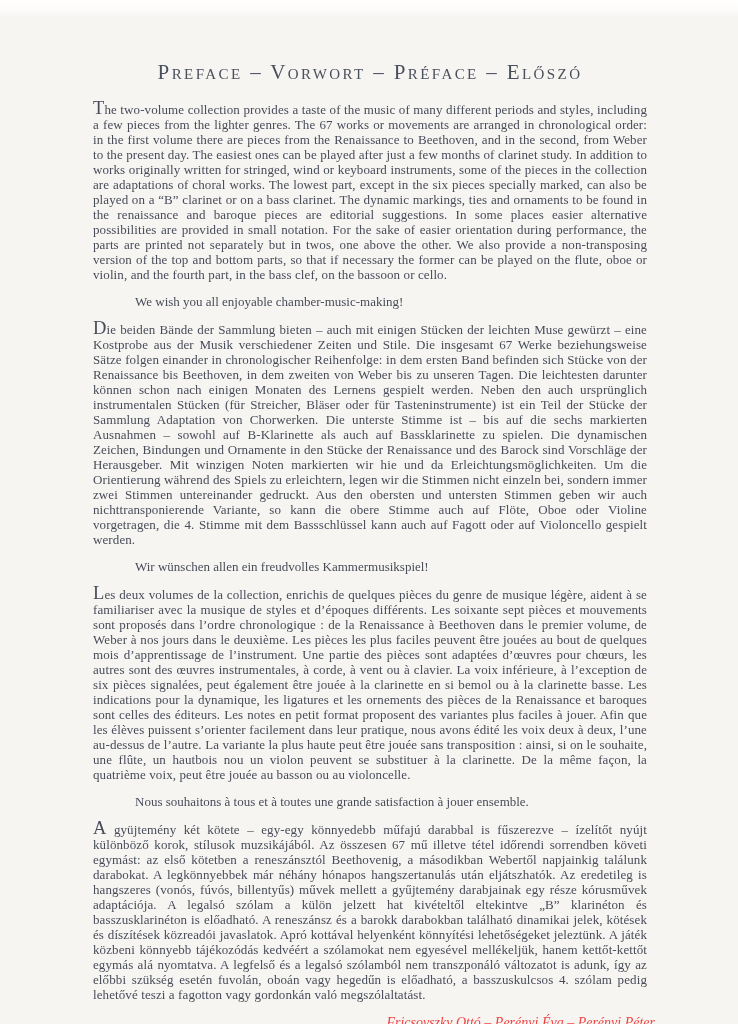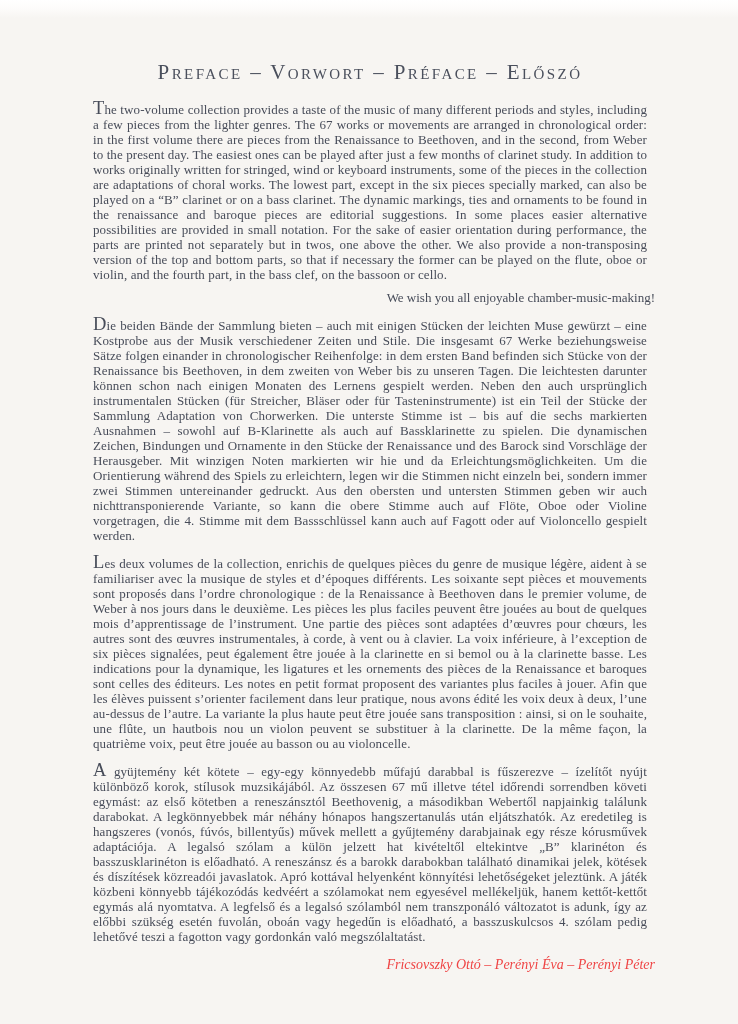--- a/index.html
+++ b/index.html
@@ -38,25 +38,24 @@
     font-size: 13px;
     line-height: 15px;
     text-align: justify;
     letter-spacing: 0.1px;
   }
   .body-text::first-letter {
     font-size: 18.5px;
     line-height: 0.8;
   }
   .closing-line {
-    margin: 0;
+    margin: 12px;
     font-size: 13px;
     line-height: 15px;
     text-indent: 38px;
-    text-align: right;
   }
   .signature-line {
     margin: 4px 0 0 0;
     font-size: 14px;
     line-height: 17px;
     font-style: italic;
     text-align: right;
     color: #ef4444;
   }
 </style>
@@ -67,24 +66,26 @@
 
   <h1 class="page-title">Preface – Vorwort – Préface – Előszó</h1>
 
   <div class="section">
     <p class="body-text">The two-volume collection provides a taste of the music of many different periods and styles, including a few pieces from the lighter genres. The 67 works or movements are arranged in chronological order: in the first volume there are pieces from the Renaissance to Beethoven, and in the second, from Weber to the present day. The easiest ones can be played after just a few months of clarinet study. In addition to works originally written for stringed, wind or keyboard instruments, some of the pieces in the collection are adaptations of choral works. The lowest part, except in the six pieces specially marked, can also be played on a “B” clarinet or on a bass clarinet. The dynamic markings, ties and ornaments to be found in the renaissance and baroque pieces are editorial suggestions. In some places easier alternative possibilities are provided in small notation. For the sake of easier orientation during performance, the parts are printed not separately but in twos, one above the other. We also provide a non-transposing version of the top and bottom parts, so that if necessary the former can be played on the flute, oboe or violin, and the fourth part, in the bass clef, on the bassoon or cello.</p>
     <p class="closing-line">We wish you all enjoyable chamber-music-making!</p>
   </div>
 
   <div class="section">
     <p class="body-text">Die beiden Bände der Sammlung bieten – auch mit einigen Stücken der leichten Muse gewürzt – eine Kostprobe aus der Musik verschiedener Zeiten und Stile. Die insgesamt 67 Werke beziehungsweise Sätze folgen einander in chronologischer Reihenfolge: in dem ersten Band befinden sich Stücke von der Renaissance bis Beethoven, in dem zweiten von Weber bis zu unseren Tagen. Die leichtesten darunter können schon nach einigen Monaten des Lernens gespielt werden. Neben den auch ursprünglich instrumentalen Stücken (für Streicher, Bläser oder für Tasteninstrumente) ist ein Teil der Stücke der Sammlung Adaptation von Chorwerken. Die unterste Stimme ist – bis auf die sechs markierten Ausnahmen – sowohl auf B-Klarinette als auch auf Bassklarinette zu spielen. Die dynamischen Zeichen, Bindungen und Ornamente in den Stücke der Renaissance und des Barock sind Vorschläge der Herausgeber. Mit winzigen Noten markierten wir hie und da Erleichtungsmöglichkeiten. Um die Orientierung während des Spiels zu erleichtern, legen wir die Stimmen nicht einzeln bei, sondern immer zwei Stimmen untereinander gedruckt. Aus den obersten und untersten Stimmen geben wir auch nichttransponierende Variante, so kann die obere Stimme auch auf Flöte, Oboe oder Violine vorgetragen, die 4. Stimme mit dem Bassschlüssel kann auch auf Fagott oder auf Violoncello gespielt werden.</p>
+    <p class="closing-line">Wir wünschen allen ein freudvolles Kammermusikspiel!</p>
   </div>
 
   <div class="section">
     <p class="body-text">Les deux volumes de la collection, enrichis de quelques pièces du genre de musique légère, aident à se familiariser avec la musique de styles et d’époques différents. Les soixante sept pièces et mouvements sont proposés dans l’ordre chronologique : de la Renaissance à Beethoven dans le premier volume, de Weber à nos jours dans le deuxième. Les pièces les plus faciles peuvent être jouées au bout de quelques mois d’apprentissage de l’instrument. Une partie des pièces sont adaptées d’œuvres pour chœurs, les autres sont des œuvres instrumentales, à corde, à vent ou à clavier. La voix inférieure, à l’exception de six pièces signalées, peut également être jouée à la clarinette en si bemol ou à la clarinette basse. Les indications pour la dynamique, les ligatures et les ornements des pièces de la Renaissance et baroques sont celles des éditeurs. Les notes en petit format proposent des variantes plus faciles à jouer. Afin que les élèves puissent s’orienter facilement dans leur pratique, nous avons édité les voix deux à deux, l’une au-dessus de l’autre. La variante la plus haute peut être jouée sans transposition : ainsi, si on le souhaite, une flûte, un hautbois nou un violon peuvent se substituer à la clarinette. De la même façon, la quatrième voix, peut être jouée au basson ou au violoncelle.</p>
+    <p class="closing-line">Nous souhaitons à tous et à toutes une grande satisfaction à jouer ensemble.</p>
   </div>
 
   <div class="section">
     <p class="body-text">A gyüjtemény két kötete – egy-egy könnyedebb műfajú darabbal is fűszerezve – ízelítőt nyújt különböző korok, stílusok muzsikájából. Az összesen 67 mű illetve tétel időrendi sorrendben követi egymást: az első kötetben a reneszánsztól Beethovenig, a másodikban Webertől napjainkig találunk darabokat. A legkönnyebbek már néhány hónapos hangszertanulás után eljátszhatók. Az eredetileg is hangszeres (vonós, fúvós, billentyűs) művek mellett a gyűjtemény darabjainak egy része kórusművek adaptációja. A legalsó szólam a külön jelzett hat kivételtől eltekintve „B” klarinéton és basszusklarinéton is előadható. A reneszánsz és a barokk darabokban található dinamikai jelek, kötések és díszítések közreadói javaslatok. Apró kottával helyenként könnyítési lehetőségeket jeleztünk. A játék közbeni könnyebb tájékozódás kedvéért a szólamokat nem egyesével mellékeljük, hanem kettőt-kettőt egymás alá nyomtatva. A legfelső és a legalsó szólamból nem transzponáló változatot is adunk, így az előbbi szükség esetén fuvolán, oboán vagy hegedűn is előadható, a basszuskulcsos 4. szólam pedig lehetővé teszi a fagotton vagy gordonkán való megszólaltatást.</p>
   </div>
 
   <p class="signature-line">Fricsovszky Ottó – Perényi Éva – Perényi Péter</p>
 
 </div>
 

